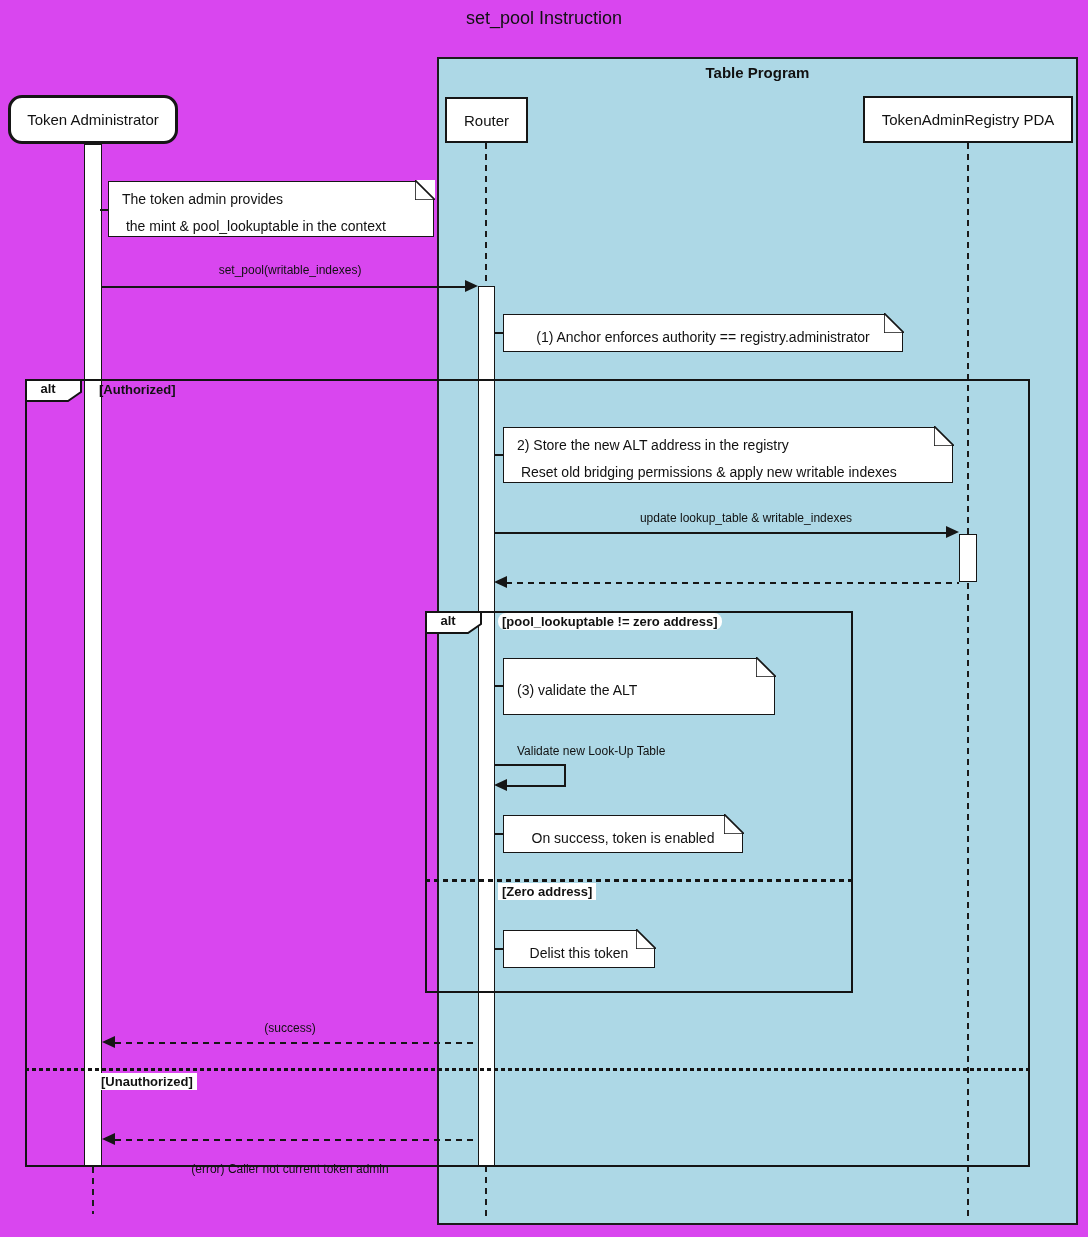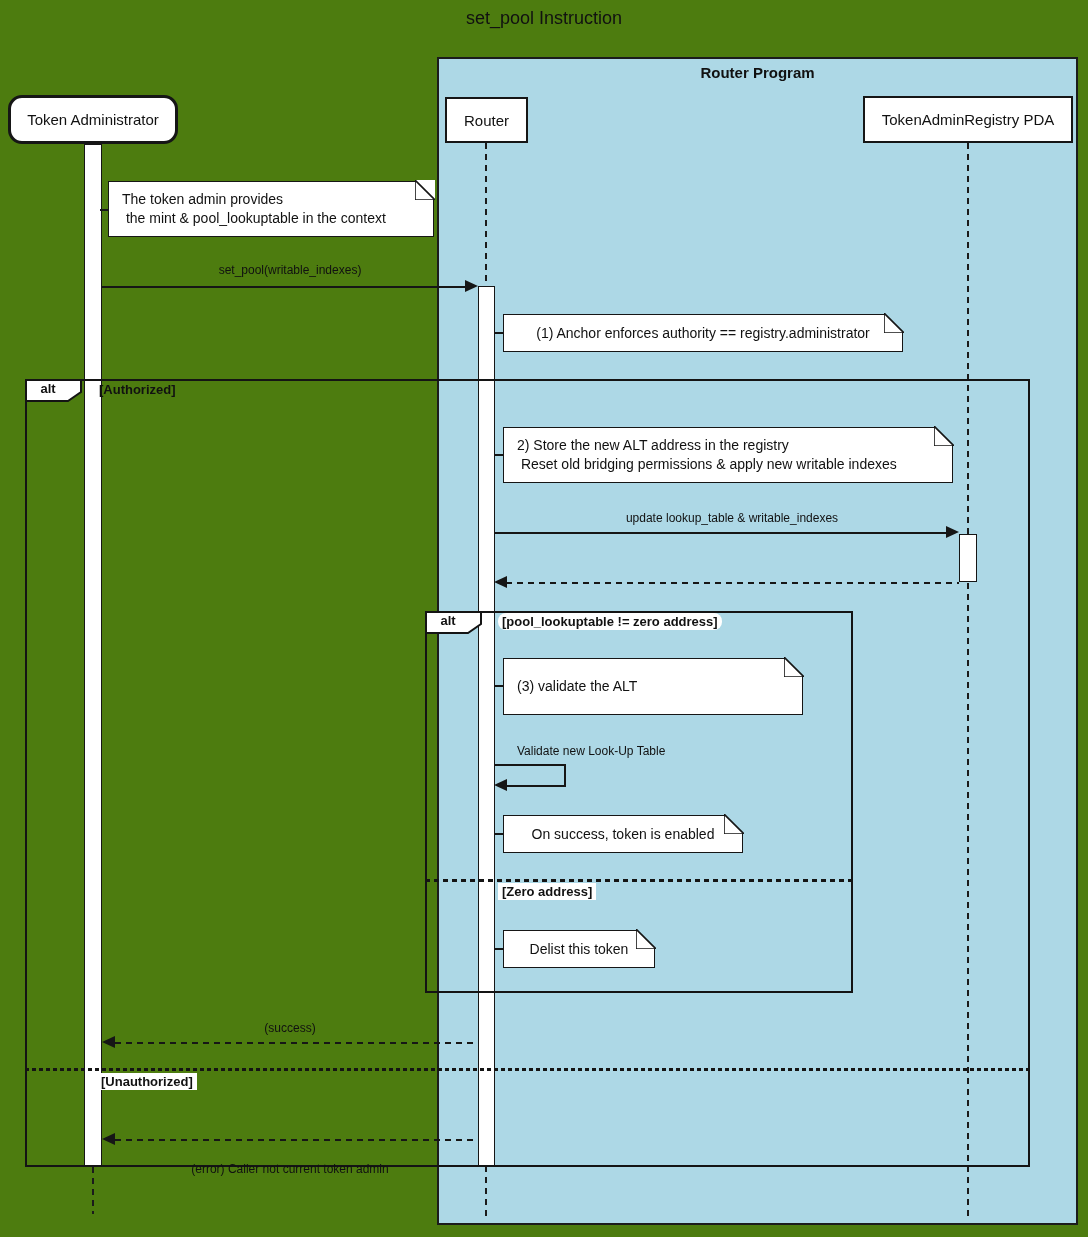--- a/index.html
+++ b/index.html
@@ -1,57 +1,57 @@
 <!DOCTYPE html>
 <html><head>
 <meta charset="utf-8">
 <style>
   html,body{margin:0;padding:0;background:#ffffff;}
-  .stage{position:relative;width:1088px;height:1237px;background:#4d7c0f;
+  .stage{position:relative;width:1088px;height:1237px;background:#d946ef;
          font-family:"Liberation Sans",sans-serif;color:#111;overflow:hidden;}
   .abs{position:absolute;box-sizing:border-box;}
   .title{font-size:18px;text-align:center;z-index:2;}
   .progframe{background:#ADD8E6;border:2px solid #1c1c1c;z-index:0;}
   .proglabel{font-size:15px;font-weight:bold;text-align:center;z-index:2;}
   .pbox{background:#ffffff;border:2.5px solid #161616;display:flex;align-items:center;
         justify-content:center;font-size:15px;z-index:4;white-space:nowrap;}
   .pbox.thick{border-width:3px;}
   .lifeline{width:2px;background:repeating-linear-gradient(180deg,#1b1b1b 0 6px,transparent 6px 11px);z-index:1;}
   .act{background:#ffffff;border:1.7px solid #161616;z-index:3;}
   .frame{border:2.2px solid #141414;z-index:5;background:transparent;}
   .op{font-size:13px;font-weight:bold;text-align:center;z-index:6;}
   .guard{font-size:13px;font-weight:bold;z-index:6;white-space:nowrap;}
   .guard.wbg{background:#ffffff;padding:1px 4px;}
   .divider-outer{height:3px;background:repeating-linear-gradient(90deg,#141414 0 4px,transparent 4px 7px);z-index:5;}
   .divider-inner{height:2.6px;background:repeating-linear-gradient(90deg,#141414 0 5px,transparent 5px 9px);z-index:5;}
   .note{background:#ffffff;border:1.8px solid #161616;z-index:7;font-size:14px;display:flex;
         flex-direction:column;justify-content:center;padding:0 13px;line-height:19px;}
   .note.center{align-items:center;text-align:center;}
-  .note-line{white-space:pre;}
+  .note-line{white-space:pre;margin-top:8px;}
   .fold{position:absolute;top:-1.8px;right:-1.8px;z-index:8;display:block;}
   .conn{height:1.7px;background:#161616;z-index:6;}
   .msg{font-size:12px;z-index:6;text-align:center;white-space:nowrap;}
   .msg.left{text-align:left;}
   .sline{height:2px;background:#161616;z-index:6;}
   .dline{height:2px;background:repeating-linear-gradient(90deg,#161616 0 6px,transparent 6px 11px);z-index:6;}
   .vline{width:2px;background:#161616;z-index:6;}
   .ah-r{width:0;height:0;border-top:6.5px solid transparent;border-bottom:6.5px solid transparent;
         border-left:13px solid #161616;z-index:6;}
   .ah-l{width:0;height:0;border-top:6.5px solid transparent;border-bottom:6.5px solid transparent;
         border-right:13px solid #161616;z-index:6;}
 </style>
 </head>
 <body>
 
 <div class="stage">
 
   <div class="abs title" style="left:344px;top:8px;width:400px;">set_pool Instruction</div>
 
   <div class="abs progframe" style="left:437px;top:57px;width:641px;height:1168px;"></div>
-  <div class="abs proglabel" style="left:437px;top:64px;width:641px;">Router Program</div>
+  <div class="abs proglabel" style="left:437px;top:64px;width:641px;">Table Program</div>
 
   <div class="abs lifeline" style="left:92px;top:144px;height:1070px;"></div>
   <div class="abs lifeline" style="left:485px;top:143px;height:1077px;"></div>
   <div class="abs lifeline" style="left:967px;top:143px;height:1077px;"></div>
 
   <div class="abs pbox thick" style="left:8px;top:95px;width:170px;height:49px;border-radius:14px;">
     <span>Token Administrator</span>
   </div>
   <div class="abs pbox" style="left:445px;top:97px;width:83px;height:46px;">
     <span>Router</span>
@@ -108,29 +108,29 @@
   <div class="abs conn" style="left:494px;top:454px;width:10px;"></div>
   <div class="abs note" style="left:503px;top:427px;width:450px;height:56px;">
     <svg class="fold" width="20" height="20" viewBox="0 0 20 20">
       <polygon points="0,0 20,0 20,20" fill="#ADD8E6"></polygon>
       <polygon points="0,0 20,20 0,20" fill="#ffffff" stroke="#161616" stroke-width="1.6"></polygon>
     </svg>
     <div class="note-line">2) Store the new ALT address in the registry</div>
     <div class="note-line"> Reset old bridging permissions &amp; apply new writable indexes</div>
   </div>
 
-  <div class="abs msg" style="left:494px;top:511px;width:466px;padding-left:10px;">update lookup_table &amp; writable_indexes</div>
+  <div class="abs msg" style="left:508px;top:511px;width:466px;padding-left:10px;">update lookup_table &amp; writable_indexes</div>
   <div class="abs sline" style="left:494px;top:532px;width:453px;"></div>
   <div class="abs ah-r" style="left:946px;top:526px;"></div>
 
   <div class="abs dline" style="left:506px;top:582px;width:453px;"></div>
   <div class="abs ah-l" style="left:494px;top:576px;"></div>
 
   <div class="abs conn" style="left:494px;top:685px;width:10px;"></div>
-  <div class="abs note" style="left:503px;top:658px;width:300px;height:57px;">
+  <div class="abs note" style="left:503px;top:658px;width:272px;height:57px;">
     <svg class="fold" width="20" height="20" viewBox="0 0 20 20">
       <polygon points="0,0 20,0 20,20" fill="#ADD8E6"></polygon>
       <polygon points="0,0 20,20 0,20" fill="#ffffff" stroke="#161616" stroke-width="1.6"></polygon>
     </svg>
     <div class="note-line">(3) validate the ALT</div>
   </div>
 
   <div class="abs msg left" style="left:517px;top:744px;">Validate new Look-Up Table</div>
   <div class="abs sline" style="left:494px;top:764px;width:72px;"></div>
   <div class="abs vline" style="left:564px;top:764px;height:23px;"></div>

